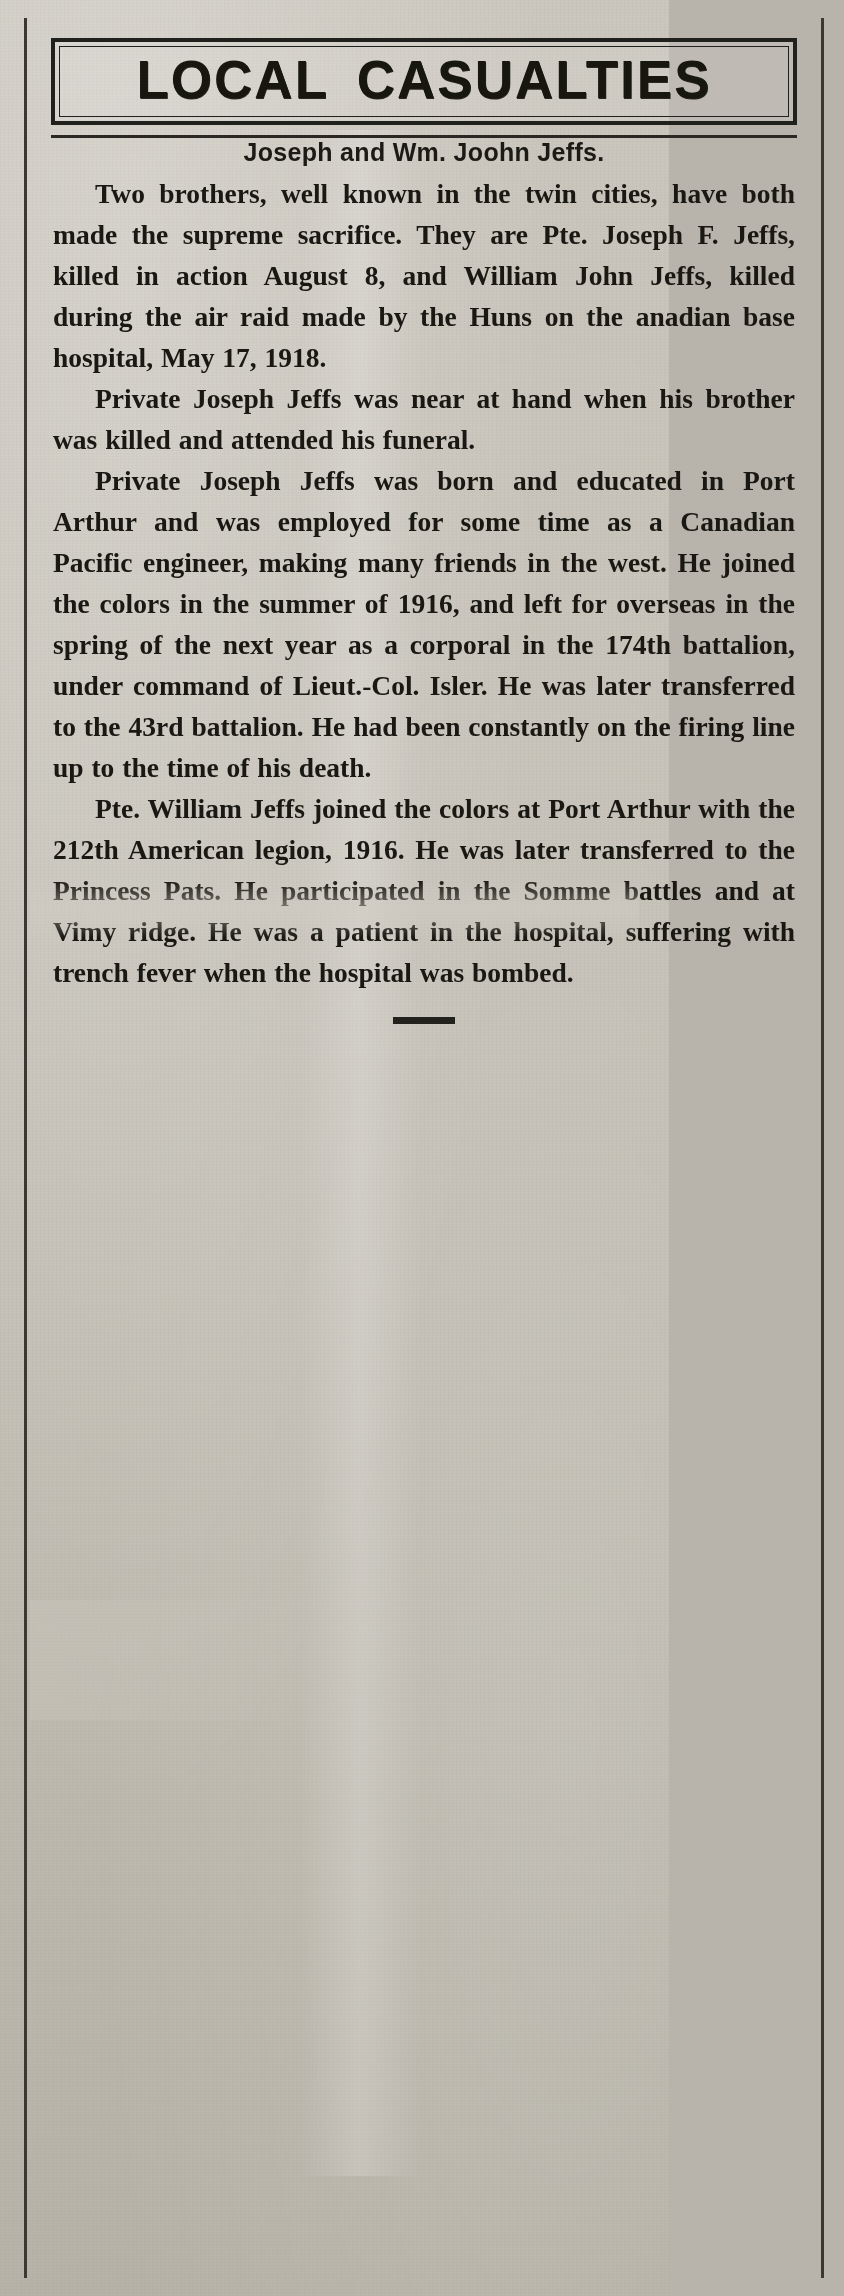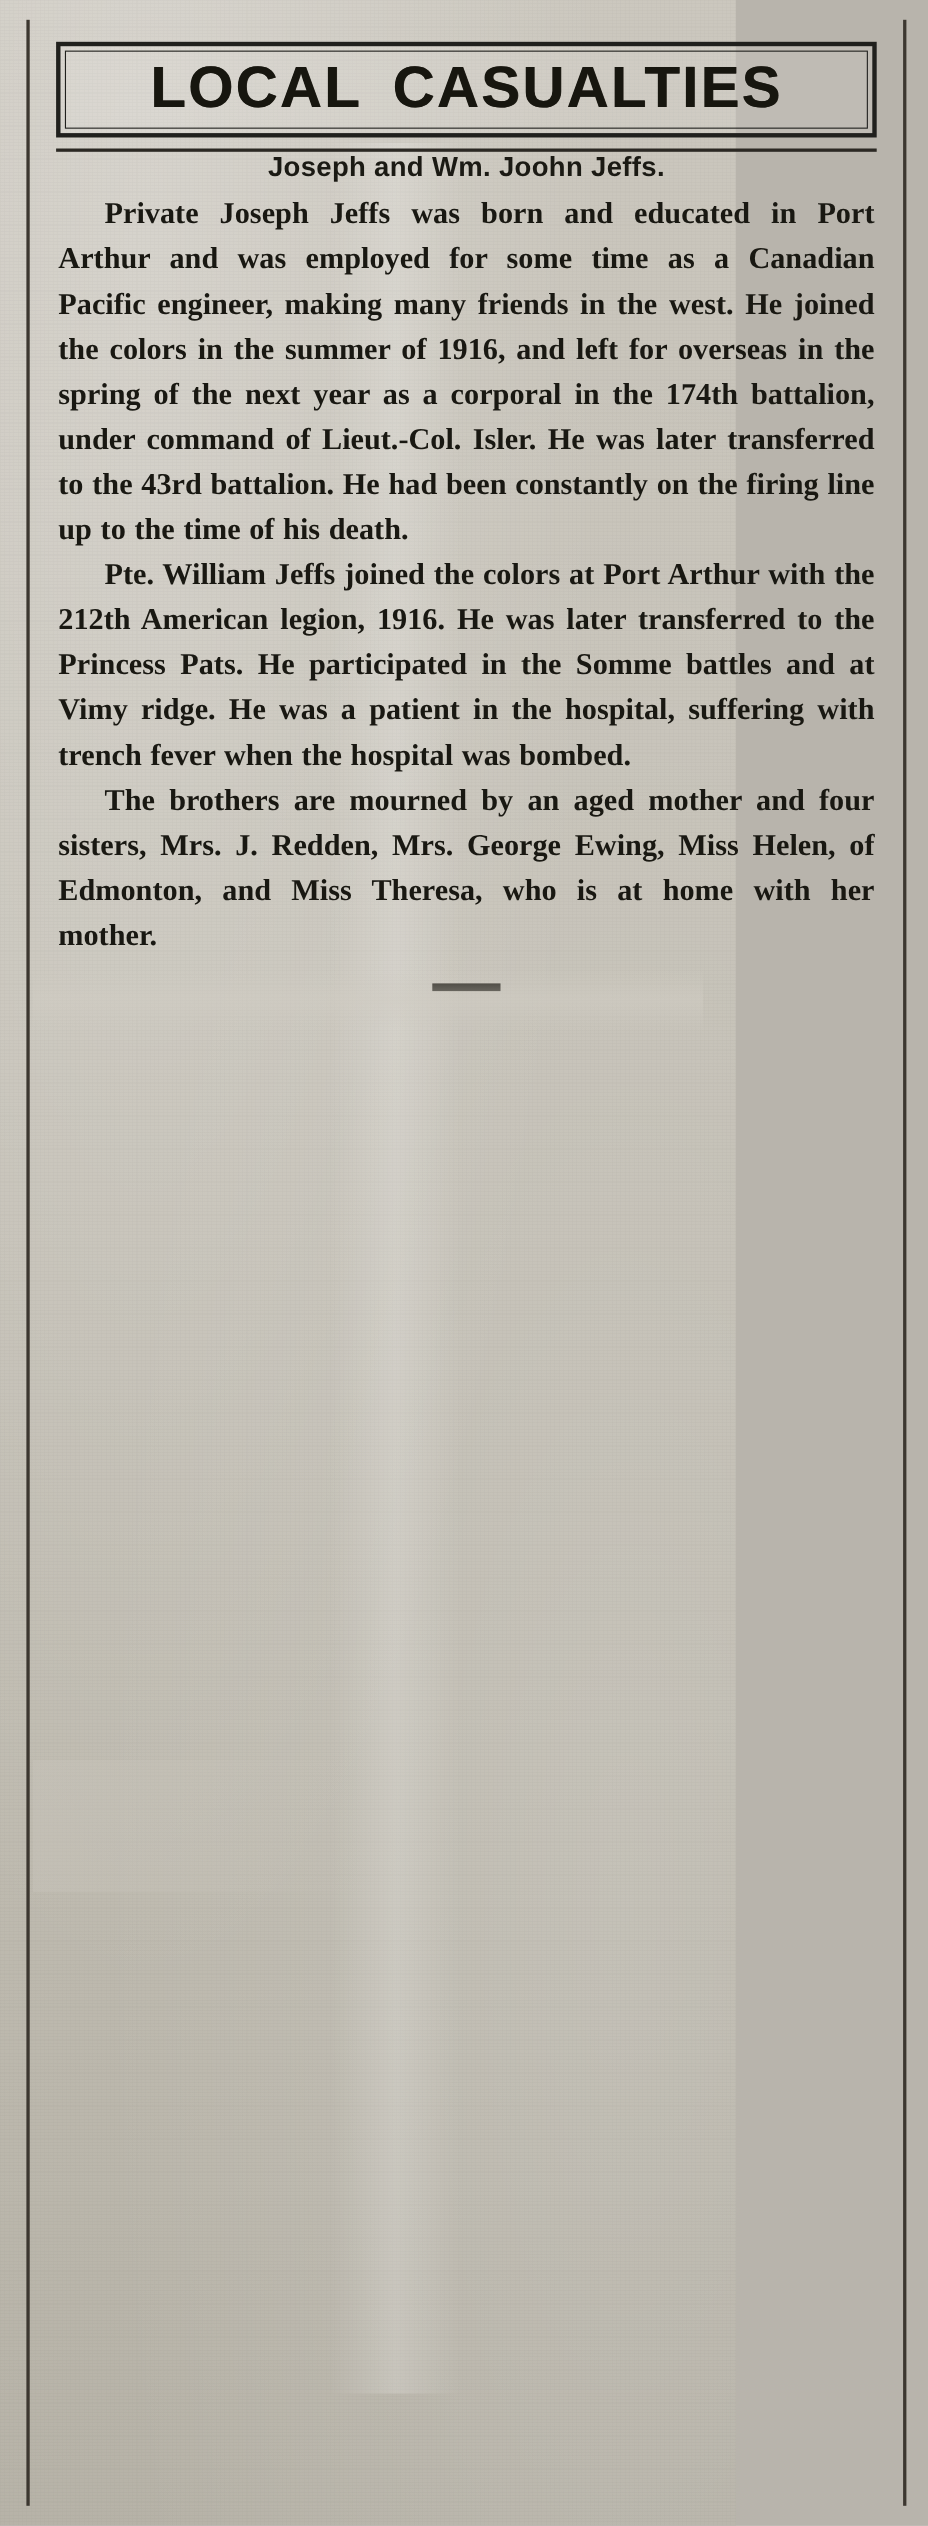--- a/index.html
+++ b/index.html
@@ -149,23 +149,24 @@
       <div class="headline-inner">
         <div class="headline">LOCAL  CASUALTIES</div>
       </div>
     </div>
 
     <div class="rule-under-head"></div>
 
     <div class="article">
       <div class="subhead">Joseph and Wm. Joohn Jeffs.</div>
 
+      <p class="body">Two brothers, well known in the twin cities, have both made the supreme sacrifice. They are Pte. Joseph F. Jeffs, killed in action August 8, and William John Jeffs, killed during the air raid made by the Huns on the anadian base hospital, May 17, 1918.</p>
+      <p class="body">Private Joseph Jeffs was near at hand when his brother was killed and attended his funeral.</p>
       <p class="body">Private Joseph Jeffs was born and educated in Port Arthur and was employed for some time as a Canadian Pacific engineer, making many friends in the west. He joined the colors in the summer of 1916, and left for overseas in the spring of the next year as a corporal in the 174th battalion, under command of Lieut.-Col. Isler. He was later transferred to the 43rd battalion. He had been constantly on the firing line up to the time of his death.</p>
       <p class="body">Pte. William Jeffs joined the colors at Port Arthur with the 212th American legion, 1916. He was later transferred to the Princess Pats. He participated in the Somme battles and at Vimy ridge. He was a patient in the hospital, suffering with trench fever when the hospital was bombed.</p>
-      <p class="body">The brothers are mourned by an aged mother and four sisters, Mrs. J. Redden, Mrs. George Ewing, Miss Helen, of Edmonton, and Miss Theresa, who is at home with her mother.</p>
 
       <div class="end-dash"></div>
       <div class="bottom-space"></div>
     </div>
   </div>
 
   <div class="fade1"></div>
   <div class="fade2"></div>
 </div>
 

